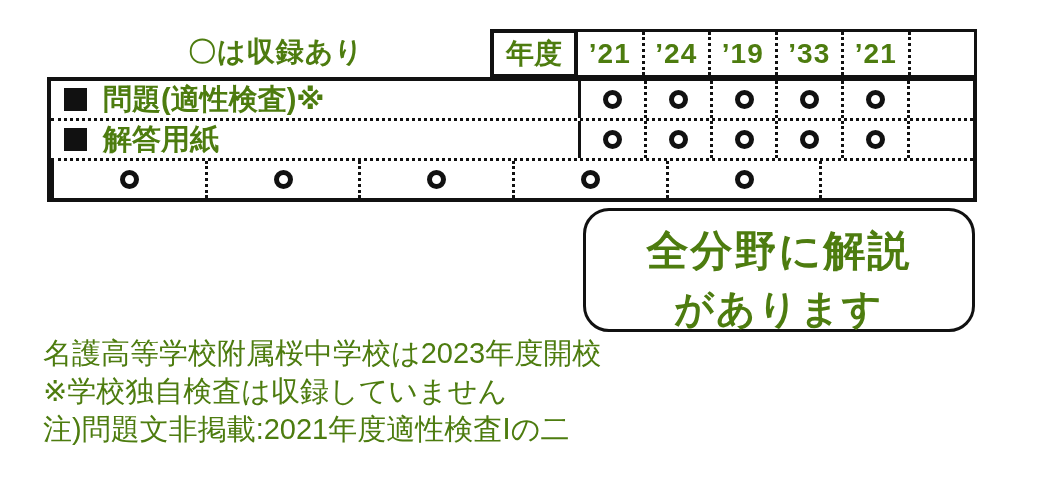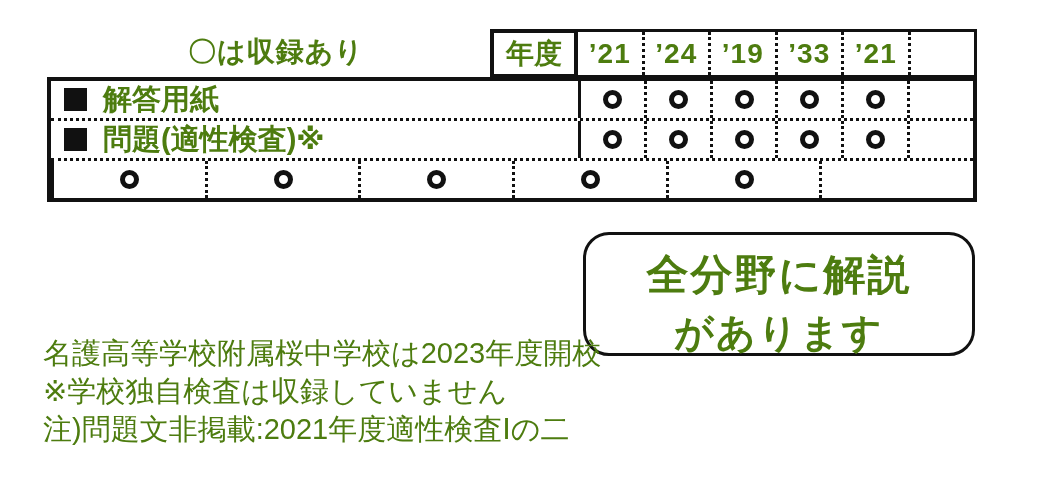--- a/index.html
+++ b/index.html
@@ -54,21 +54,20 @@
   .mark-cell.dotted-col { border-left:3px dotted #111; }
   .ring {
     width:19px; height:19px; border:5px solid #111; border-radius:50%;
   }
 
   
   .callout {
     position:absolute; left:583px; top:208px; width:392px; height:124px;
     border:3px solid #111; border-radius:26px; background:#fff;
     text-align:center;
-    margin-top:24px;
   }
   .callout-line1 {
     margin-top:12px; font-size:42px; font-weight:bold; letter-spacing:2px;
   }
   .callout-line2 {
     margin-top:3px; font-size:39px; font-weight:600; letter-spacing:2px;
   }
 
   
   .footnotes {
@@ -91,21 +90,21 @@
     <div class="year-cell">’33</div>
     <div class="year-cell">’21</div>
     <div class="year-cell"></div>
   </div>
 
   <div class="main-table">
 
     <div class="t-row">
       <div class="label-cell">
         <span class="bullet"></span>
-        <span>解答用紙</span>
+        <span>問題(適性検査)※</span>
       </div>
       <div class="mark-cell first-col">
           <span class="ring"></span>
         </div>
       <div class="mark-cell dotted-col">
           <span class="ring"></span>
         </div>
       <div class="mark-cell dotted-col">
           <span class="ring"></span>
         </div>
@@ -116,21 +115,21 @@
           <span class="ring"></span>
         </div>
       <div class="mark-cell dotted-col">
           <span class="ring" style="visibility: hidden;"></span>
         </div>
     </div>
 
     <div class="t-row">
       <div class="label-cell">
         <span class="bullet"></span>
-        <span>問題(適性検査)※</span>
+        <span>解答用紙</span>
       </div>
       <div class="mark-cell first-col">
           <span class="ring"></span>
         </div>
       <div class="mark-cell dotted-col">
           <span class="ring"></span>
         </div>
       <div class="mark-cell dotted-col">
           <span class="ring"></span>
         </div>

